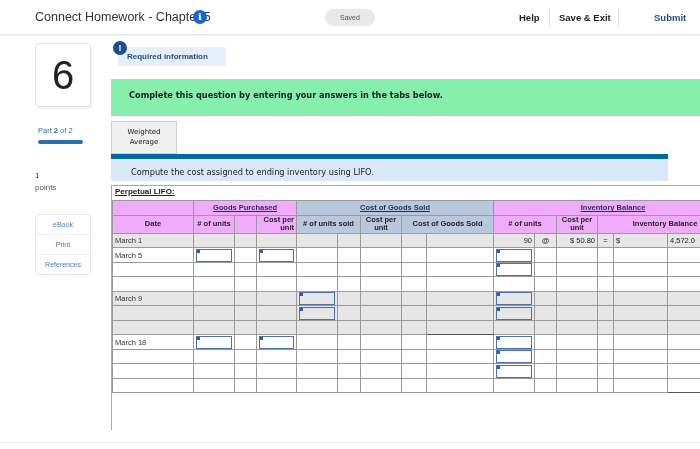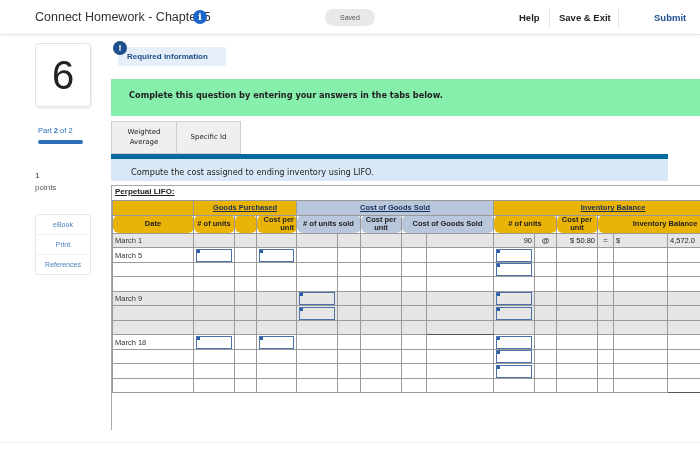--- a/index.html
+++ b/index.html
@@ -36,24 +36,24 @@
   .tab:nth-child(3) { width: 67px; }
   .tab:nth-child(4) { width: 64px; }
 
   .compute { position: absolute; left: 111px; top: 154px; width: 557px; height: 27px; background: #d9e8f6; border-top: 5px solid #0369a1; font-family: "DejaVu Sans", sans-serif; font-size: 8.2px; color: #222; padding-left: 20px; line-height: 27px; }
 
   .grid-wrap { position: absolute; left: 111px; top: 185px; width: 661px; height: 245px; border-left: 1px solid #aaa; border-top: 1px solid #aaa; overflow: hidden; }
   .grid-title { position: absolute; left: 3px; top: 1px; font-size: 8px; font-weight: bold; text-decoration: underline; color: #222; }
 
   table.ledger { position: absolute; left: 0; top: 14px; border-collapse: collapse; table-layout: fixed; width: 580px; font-size: 7.5px; }
   table.ledger td, table.ledger th { border: 1px solid #9a9a9a; height: 14.5px; padding: 0 2px; overflow: hidden; white-space: nowrap; }
-  .hdr-blue th { background: #eab308; font-weight: bold; color: #222; }
+  .hdr-blue th { background: #f0abfc; font-weight: bold; color: #222; }
   .hdr-gray th.cogs { background: #b9c7dc; }
   th.grp { text-decoration: underline; color: #1a2f5a; height: 14px; }
-  th.sub { line-height: 1.15; height: 24px; vertical-align: middle; border-radius: 6px; }
+  th.sub { line-height: 1.15; height: 24px; vertical-align: middle; }
   .r-gray td { background: #e6e6e6; }
   .r-white td { background: #fff; }
   .thick-top td { border-top: 4px solid #111; }
   td.num { text-align: right; }
   td.ctr { text-align: center; }
   td.date { color: #333; }
   .inp { display: block; width: 100%; height: 13px; border: 1px solid #4c72a8; background: transparent; position: relative; }
   .inp::before { content: ""; position: absolute; left: 0; top: 0; width: 3px; height: 3px; background: #2a5ea8; }
   td.vcol { border-left: 1px solid #222 !important; }
   .bottom-line { position: absolute; left: 0; top: 442px; width: 700px; height: 1px; background: #f0f0f0; }
@@ -84,21 +84,20 @@
 </div>
 
 <div class="req-icon">!</div>
 <div class="req-box">Required information</div>
 <div class="instr">Complete this question by entering your answers in the tabs below.</div>
 
 <div class="tabs">
   <div class="tab">
       <span style="display:block;width:40px;white-space:normal;">Weighted Average</span>
     </div>
-  <div class="tab">Specific Id</div>
 </div>
 
 <div class="compute">Compute the cost assigned to ending inventory using LIFO.</div>
 
 <div class="grid-wrap">
   <div class="grid-title">Perpetual LIFO:</div>
   <table class="ledger">
     <colgroup>
       <col style="width:81px">
         <col style="width:41px">

